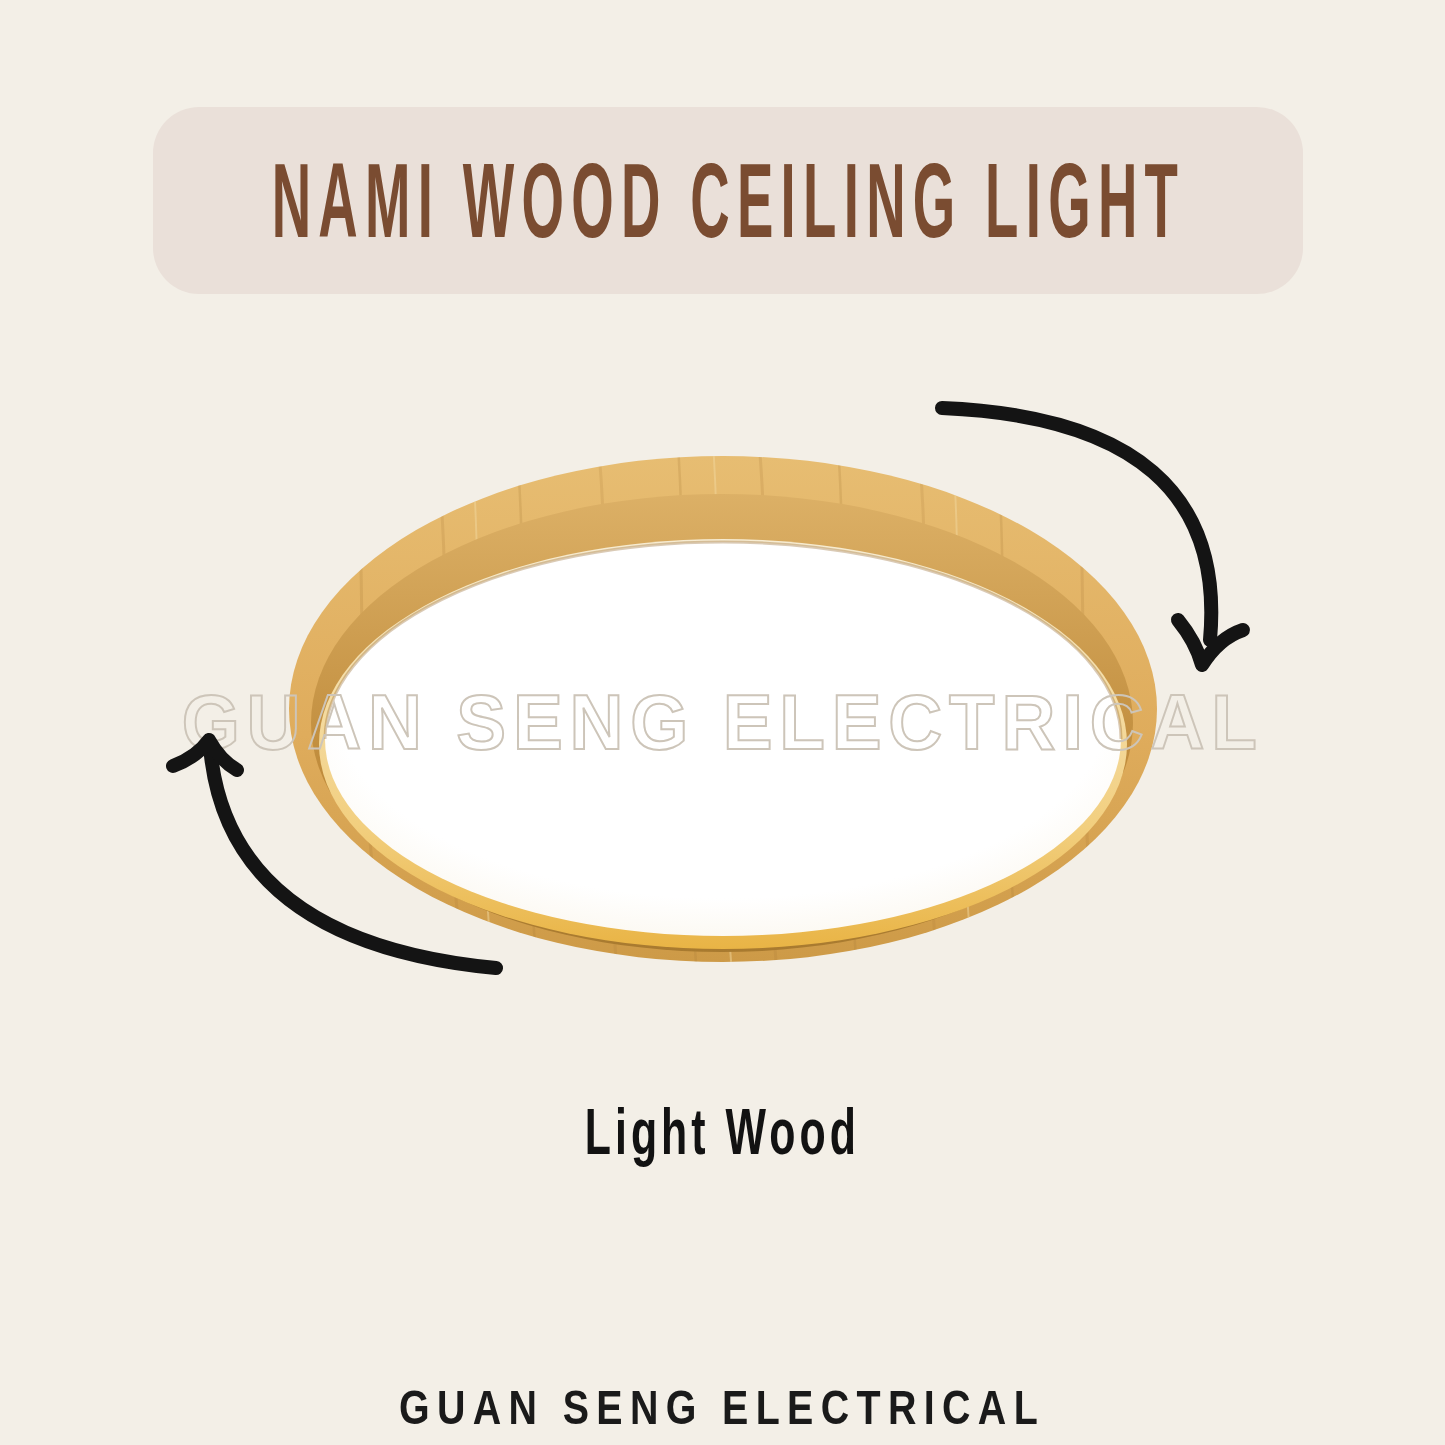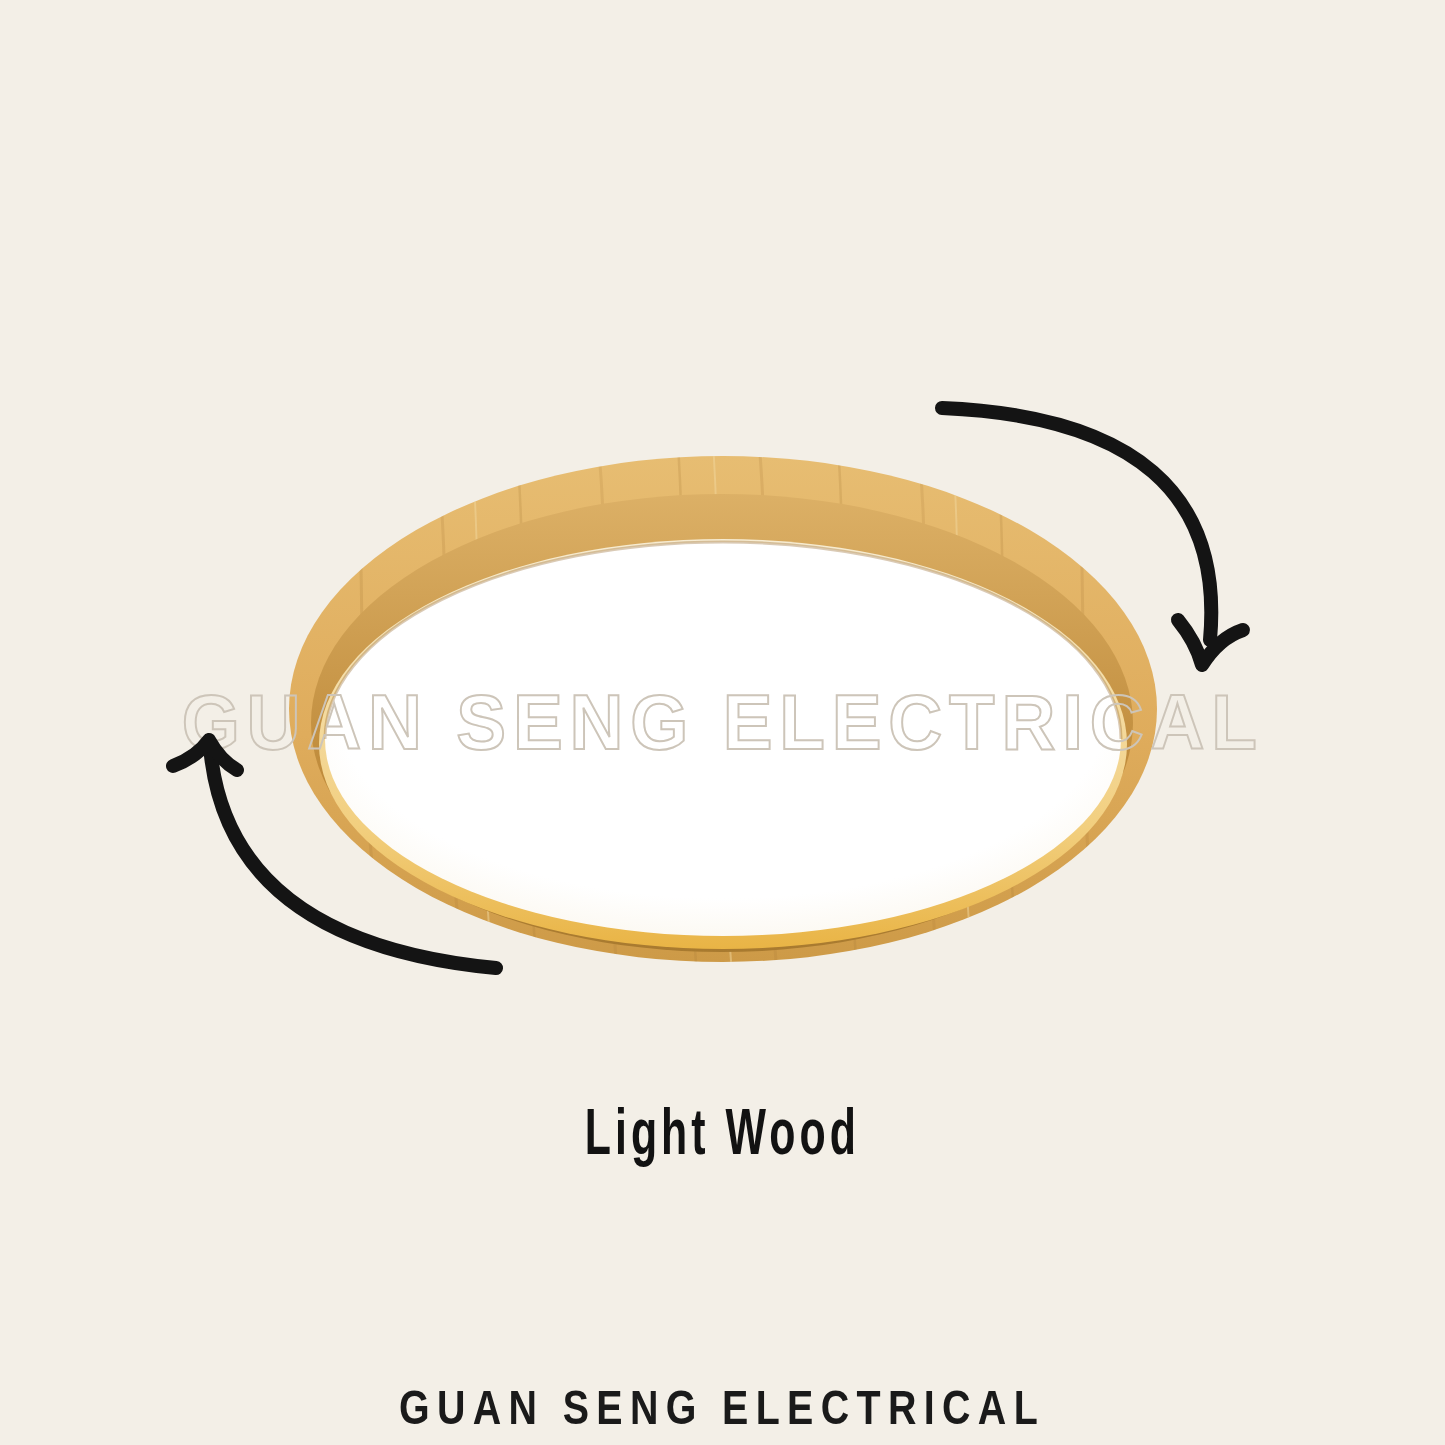--- a/index.html
+++ b/index.html
@@ -73,20 +73,23 @@
     color:#1a1a1a;
     white-space:nowrap;
   }
   .footer-brand .f-inner { display:inline-block; transform:scaleX(0.82); }
 </style>
 </head>
 <body>
 
 <div class="canvas">
 
+  <div class="banner">
+    <span class="title">NAMI WOOD CEILING LIGHT</span>
+  </div>
 
   <svg class="lamp-svg" viewBox="0 0 1445 1445" aria-hidden="true">
     <defs>
       <linearGradient id="gWood" x1="0" y1="0" x2="0" y2="1">
         <stop offset="0" stop-color="#e7bd72"></stop>
         <stop offset="0.55" stop-color="#dfac5c"></stop>
         <stop offset="1" stop-color="#cd9a47"></stop>
       </linearGradient>
       <linearGradient id="gWall" x1="0" y1="0" x2="0" y2="1">
         <stop offset="0" stop-color="#dcb066"></stop>

